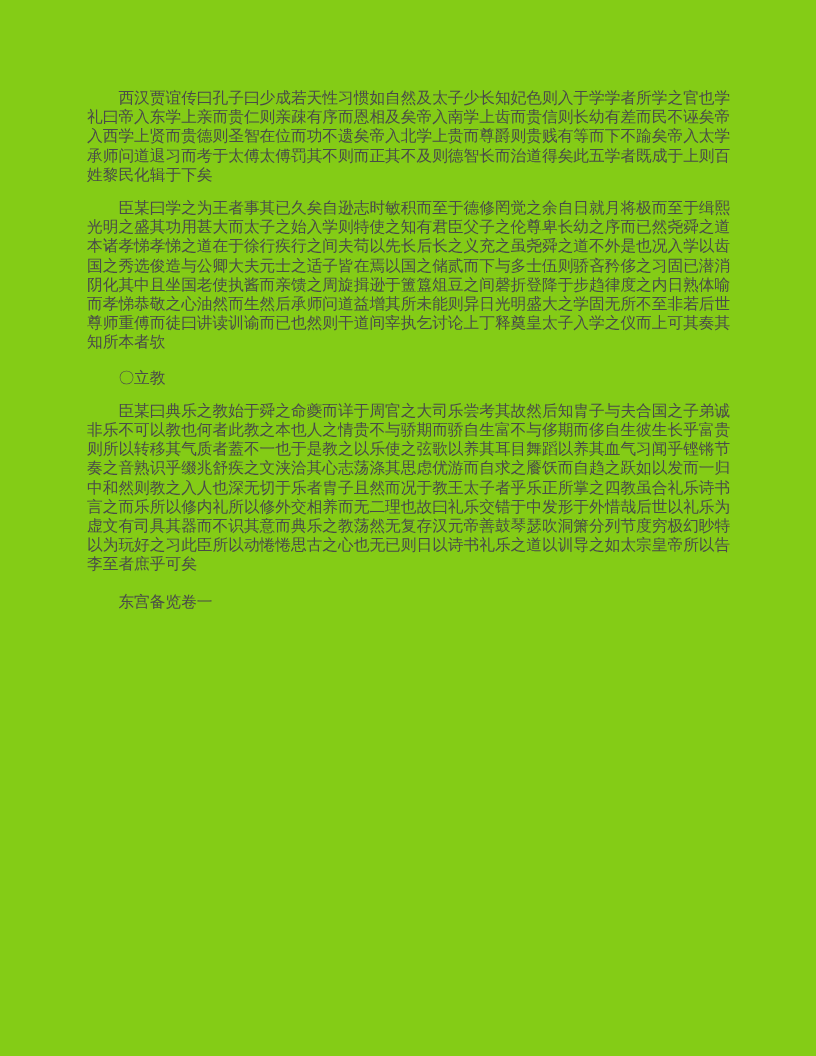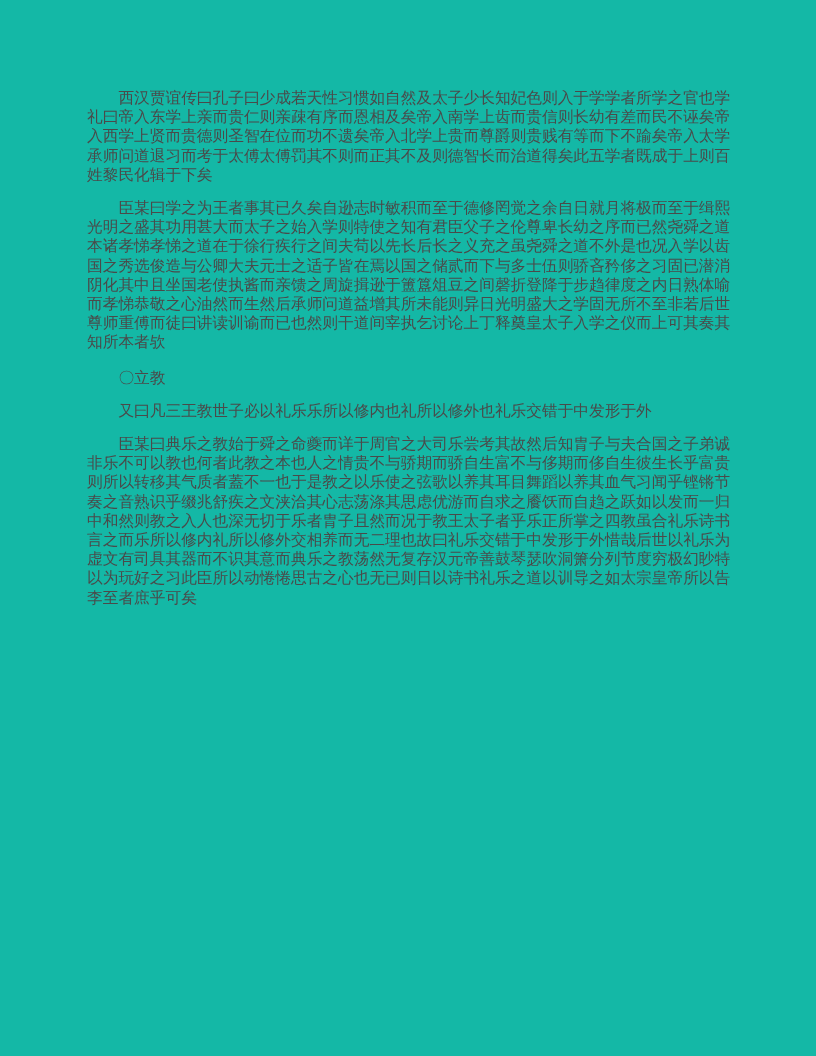--- a/index.html
+++ b/index.html
@@ -5,21 +5,21 @@
   html, body {
     margin: 0;
     padding: 0;
     background: #ffffff;
   }
   .page {
     position: relative;
     width: 816px;
     height: 1056px;
     margin: 0 auto;
-    background: #14b8a6;
+    background: #84cc16;
     box-sizing: border-box;
     padding: 88px 85px 0 87px;
     font-family: "DejaVu Sans", sans-serif;
     color: #4a4a4a;
     overflow: hidden;
   }
   .doc {
     width: 644px;
   }
   .doc .para,
@@ -42,16 +42,16 @@
   }
 </style>
 </head>
 <body>
 
 <div class="page">
   <div class="doc">
     <p class="para">西汉贾谊传曰孔子曰少成若天性习惯如自然及太子少长知妃色则入于学学者所学之官也学礼曰帝入东学上亲而贵仁则亲疎有序而恩相及矣帝入南学上齿而贵信则长幼有差而民不诬矣帝入西学上贤而贵德则圣智在位而功不遗矣帝入北学上贵而尊爵则贵贱有等而下不踰矣帝入太学承师问道退习而考于太傅太傅罚其不则而正其不及则德智长而治道得矣此五学者既成于上则百姓黎民化辑于下矣</p>
     <p class="para">臣某曰学之为王者事其已久矣自逊志时敏积而至于德修罔觉之余自日就月将极而至于缉熙光明之盛其功用甚大而太子之始入学则特使之知有君臣父子之伦尊卑长幼之序而已然尧舜之道本诸孝悌孝悌之道在于徐行疾行之间夫苟以先长后长之义充之虽尧舜之道不外是也况入学以齿国之秀选俊造与公卿大夫元士之适子皆在焉以国之储贰而下与多士伍则骄吝矜侈之习固已潜消阴化其中且坐国老使执酱而亲馈之周旋揖逊于簠簋俎豆之间磬折登降于步趋律度之内日熟体喻而孝悌恭敬之心油然而生然后承师问道益增其所未能则异日光明盛大之学固无所不至非若后世尊师重傅而徒曰讲读训谕而已也然则干道间宰执乞讨论上丁释奠皇太子入学之仪而上可其奏其知所本者欤</p>
     <p class="heading">〇立教</p>
-    <p class="para">又曰凡三王教世子必以礼乐乐所以修内也礼所以修外也礼乐交错于中发形于外</p>
     <p class="para">臣某曰典乐之教始于舜之命夔而详于周官之大司乐尝考其故然后知胄子与夫合国之子弟诚非乐不可以教也何者此教之本也人之情贵不与骄期而骄自生富不与侈期而侈自生彼生长乎富贵则所以转移其气质者蓋不一也于是教之以乐使之弦歌以养其耳目舞蹈以养其血气习闻乎铿锵节奏之音熟识乎缀兆舒疾之文浃洽其心志荡涤其思虑优游而自求之餍饫而自趋之跃如以发而一归中和然则教之入人也深无切于乐者胄子且然而况于教王太子者乎乐正所掌之四教虽合礼乐诗书言之而乐所以修内礼所以修外交相养而无二理也故曰礼乐交错于中发形于外惜哉后世以礼乐为虚文有司具其器而不识其意而典乐之教荡然无复存汉元帝善鼓琴瑟吹洞箫分列节度穷极幻眇特以为玩好之习此臣所以动惓惓思古之心也无已则日以诗书礼乐之道以训导之如太宗皇帝所以告李至者庶乎可矣</p>
+    <p class="footer-line">东宫备览卷一</p>
   </div>
 </div>
 
 </body></html>

